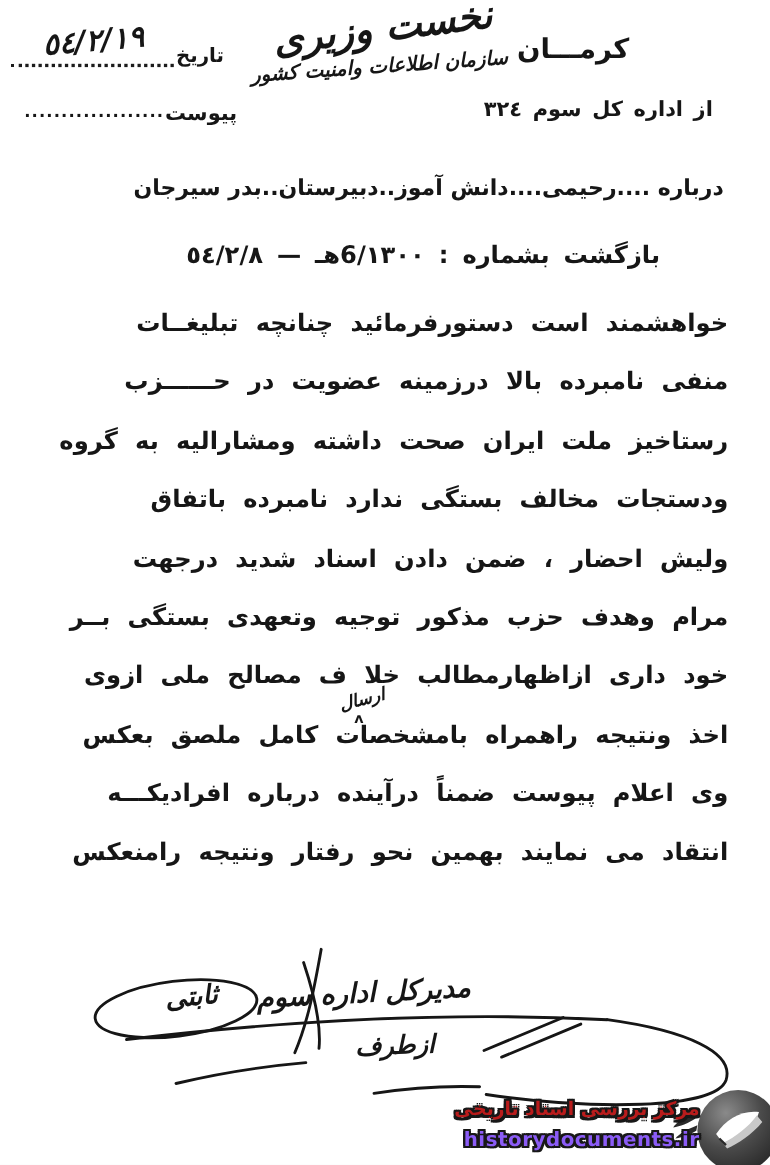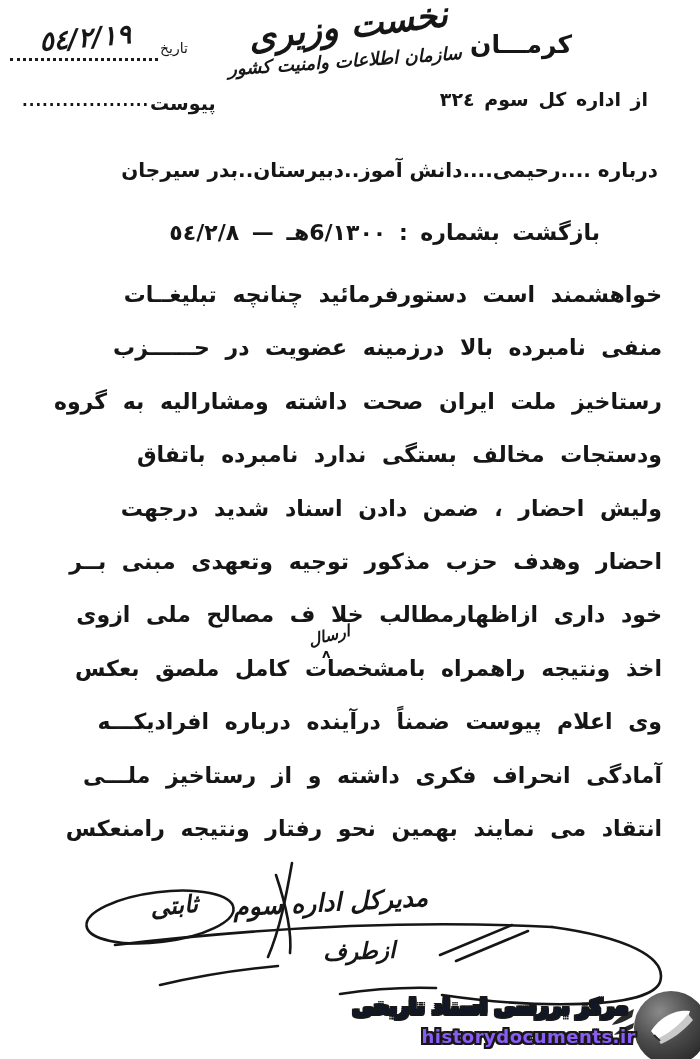--- a/index.html
+++ b/index.html
@@ -7,21 +7,21 @@
     position:relative; width:700px; height:1059px; margin:0 auto;
     background:#ffffff; overflow:hidden; direction:rtl;
     font-family:"DejaVu Sans", sans-serif; color:#161616;
   }
   
   .city{position:absolute; top:30px; right:128px; font-size:25px; font-weight:bold; letter-spacing:1px;}
   .from-line{position:absolute; top:88px; right:52px; font-size:19px; font-weight:bold; word-spacing:3px;}
   .letterhead{position:absolute; top:6px; right:238px; width:228px; text-align:center;}
   .lh-title{font-size:35px; font-weight:bold; font-style:italic; transform:rotate(-7deg);}
   .lh-sub{font-size:18px; font-weight:bold; font-style:italic; transform:rotate(-4deg); margin-top:4px; white-space:nowrap;}
-  .date-label{position:absolute; top:40px; left:160px; font-size:14px; font-weight:normal;}
+  .date-label{position:absolute; top:40px; left:160px; font-size:18px; font-weight:bold;}
   .date-value{position:absolute; top:22px; left:14px; width:142px; font-size:27px; font-weight:bold;
               font-style:italic; transform:rotate(-5deg); text-align:center; white-space:nowrap;}
   .date-dots{position:absolute; top:44px; left:10px; width:148px; border-bottom:3px dotted #1c1c1c; height:14px;}
   .attach-label{position:absolute; top:92px; left:150px; font-size:19px; font-weight:bold;}
   .attach-dots{position:absolute; top:92px; left:22px; width:126px; font-size:15px; font-weight:bold;
                letter-spacing:1px; overflow:hidden; white-space:nowrap; direction:ltr;}
   
   .about-line{position:absolute; top:158px; right:42px; font-size:20px; font-weight:bold; white-space:nowrap;}
   .ref-line{position:absolute; top:220px; right:100px; font-size:22px; font-weight:bold; word-spacing:5px; white-space:nowrap;}
   
@@ -37,21 +37,21 @@
             transform:rotate(-6deg);}
   .sig-behalf{position:absolute; top:938px; right:305px; font-size:23px; font-weight:bold; font-style:italic;
               transform:rotate(-2deg);}
   .sig-strokes{position:absolute; left:40px; top:855px; width:640px; height:170px;}
   
   .wm{position:absolute; right:0; bottom:0; width:300px; height:78px; direction:rtl;}
   .wm-sphere{position:absolute; right:-8px; bottom:-6px; width:74px; height:74px; border-radius:50%;
              background:radial-gradient(circle at 35% 28%, #8a8a8a, #4a4a4a 45%, #262626 85%);}
   .wm-logo-svg{position:absolute; right:-8px; bottom:-6px; width:74px; height:74px;}
   .wm-wing{position:absolute; right:64px; bottom:18px; width:26px; height:34px;}
-  .wm-title{position:absolute; right:72px; bottom:40px; font-size:21px; font-weight:bold; color:#0f172a;
+  .wm-title{position:absolute; right:64px; bottom:40px; font-size:17px; font-weight:bold; color:#b91c1c;
             white-space:nowrap;
             text-shadow:-2px -2px 0 #181818,2px -2px 0 #181818,-2px 2px 0 #181818,2px 2px 0 #181818,
                         0 -2px 0 #181818,0 2px 0 #181818,-2px 0 0 #181818,2px 0 0 #181818;}
   .wm-url{position:absolute; right:64px; bottom:12px; font-size:18px; font-weight:bold; color:#8b5cf6;
           direction:ltr; letter-spacing:0.5px; white-space:nowrap;
           text-shadow:-2px -2px 0 #181818,2px -2px 0 #181818,-2px 2px 0 #181818,2px 2px 0 #181818,
                       0 -2px 0 #181818,0 2px 0 #181818,-2px 0 0 #181818,2px 0 0 #181818;}
 </style>
 </head>
 <body>
@@ -75,25 +75,24 @@
 
   <div class="about-line">درباره ....رحیمی....دانش آموز..دبیرستان..بدر سیرجان</div>
   <div class="ref-line">بازگشت بشماره : 6/١٣٠٠هـ — ٥٤/٢/٨</div>
 
   <div class="body-text">
     <div class="bline">خواهشمند است دستورفرمائید چنانچه تبلیغــات</div>
     <div class="bline">منفی نامبرده بالا درزمینه عضویت در حــــــزب</div>
     <div class="bline">رستاخیز ملت ایران صحت داشته ومشارالیه به گروه</div>
     <div class="bline">ودستجات مخالف بستگی ندارد نامبرده باتفاق</div>
     <div class="bline">ولیش احضار ، ضمن دادن اسناد شدید درجهت</div>
-    <div class="bline">احضار وهدف حزب مذکور توجیه وتعهدی مبنی بــر</div>
+    <div class="bline">مرام وهدف حزب مذکور توجیه وتعهدی بستگی بــر</div>
     <div class="bline">خود داری ازاظهارمطالب خلا ف مصالح ملی ازوی</div>
     <div class="bline">اخذ ونتیجه راهمراه بامشخصات کامل ملصق بعکس</div>
     <div class="bline">وی اعلام پیوست ضمناً درآینده درباره افرادیکـــه</div>
-    <div class="bline">آمادگی انحراف فکری داشته و از رستاخیز ملـــی</div>
     <div class="bline">انتقاد می نمایند بهمین نحو رفتار ونتیجه رامنعکس</div>
   </div>
 
   <div class="insert-note">ارسال</div>
   <div class="insert-caret">ʌ</div>
 
   <svg class="sig-strokes" viewBox="0 0 640 170" fill="none" stroke="#161616" stroke-width="2.6" stroke-linecap="round">
     <ellipse cx="120" cy="62" rx="74" ry="25" transform="rotate(-7 120 62)"></ellipse>
     <path d="M 252 8 C 246 42, 240 74, 228 102"></path>
     <path d="M 236 20 C 246 50, 252 78, 250 98"></path>

